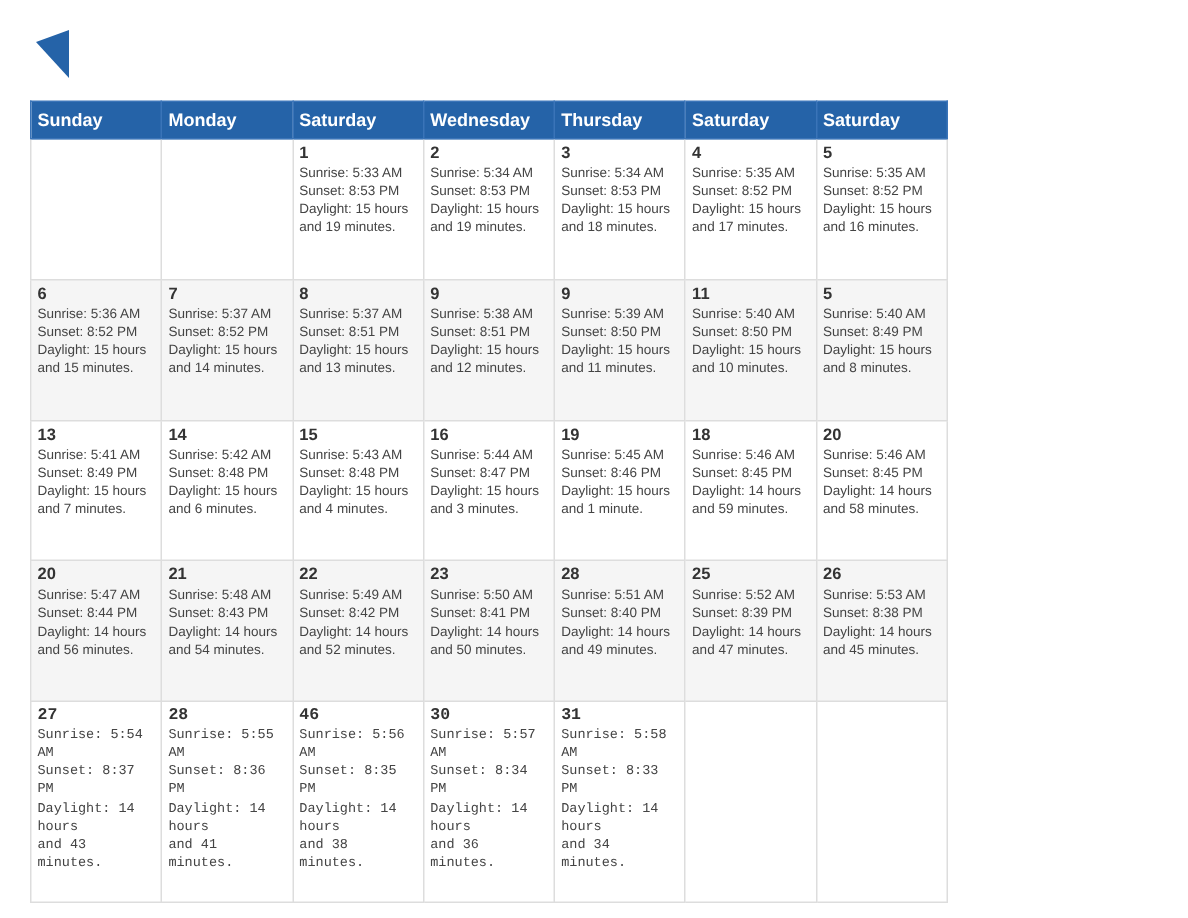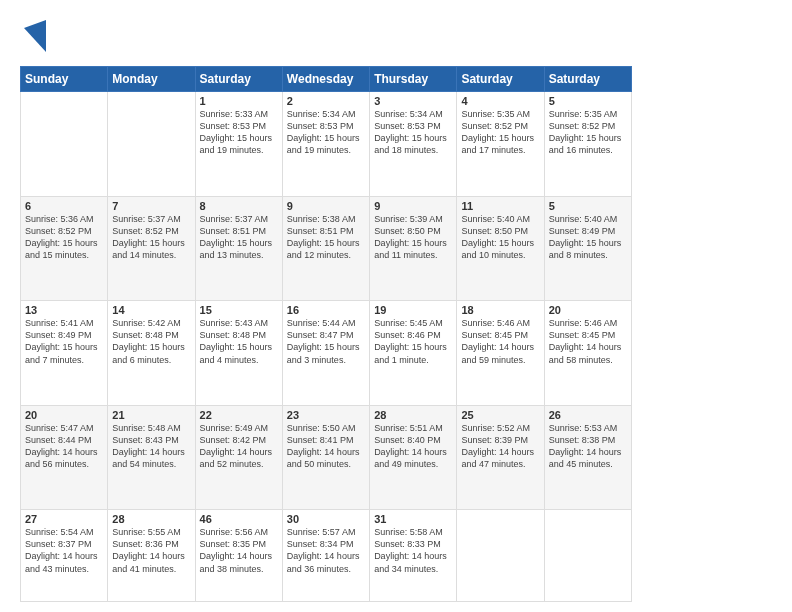--- a/index.html
+++ b/index.html
@@ -79,20 +79,21 @@
       border: 1px solid #ddd;
       vertical-align: top;
       padding: 3px 4px;
       font-size: 9.5px;
       color: #333;
       height: 82px;
       background: #fff;
     }
     .calendar tr:last-child td {
       height: 72px;
+      font-family: Liberation Mono, monospace;
     }
     .day-num {
       font-size: 11px;
       font-weight: bold;
       color: #333;
       display: block;
       margin-bottom: 1px;
     }
     .day-info {
       font-size: 9px;

